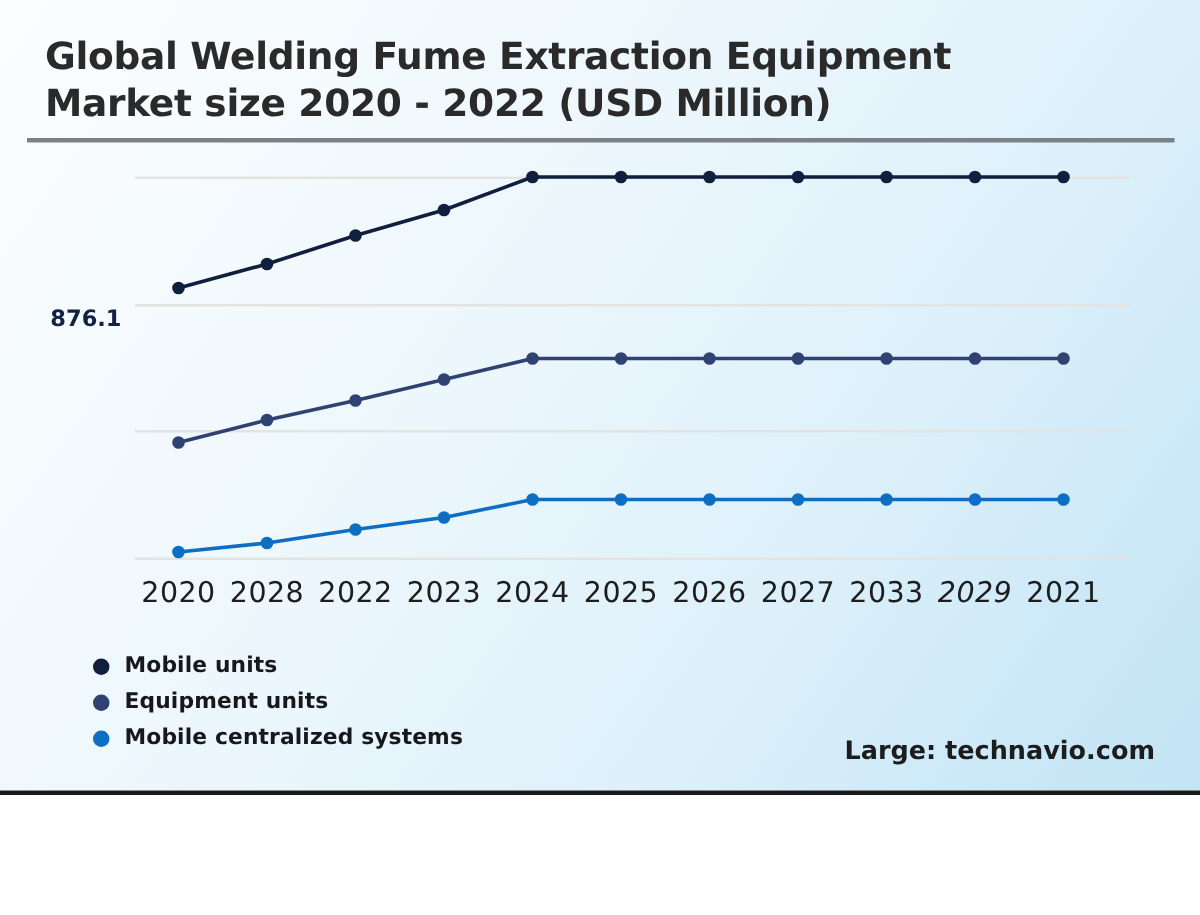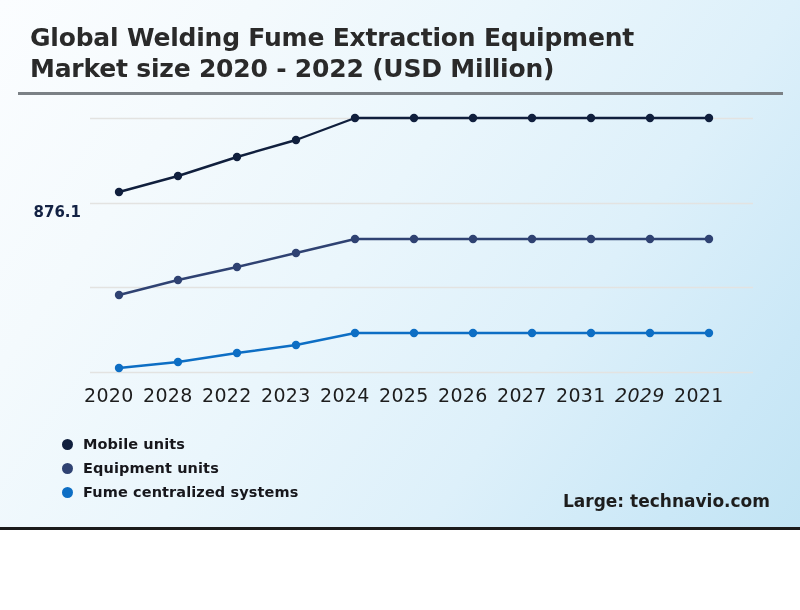--- a/index.html
+++ b/index.html
@@ -67,21 +67,21 @@
     left: 0;
     top: 384px;
     width: 800px;
     height: 26px;
   }
   .xtick {
     position: absolute;
     top: 0;
     width: 70px;
     margin-left: -35px;
-    text-align: left;
+    text-align: center;
     font-family: "DejaVu Sans", sans-serif;
     font-size: 19px;
     font-weight: normal;
     color: #1d1d1d;
     letter-spacing: 0.3px;
   }
   
   #data-labels {
     position: absolute;
     left: 0;
@@ -203,35 +203,35 @@
 
   <div id="xaxis">
       <div class="xtick" style="left: 119px;">2020</div>
       <div class="xtick" style="left: 178px;">2028</div>
       <div class="xtick" style="left: 237px;">2022</div>
       <div class="xtick" style="left: 296px;">2023</div>
       <div class="xtick" style="left: 355px;">2024</div>
       <div class="xtick" style="left: 414px;">2025</div>
       <div class="xtick" style="left: 473px;">2026</div>
       <div class="xtick" style="left: 532px;">2027</div>
-      <div class="xtick" style="left: 591px;">2031</div>
+      <div class="xtick" style="left: 591px;">2033</div>
       <div class="xtick" style="left: 650px; font-style: italic;">2029</div>
       <div class="xtick" style="left: 709px;">2021</div>
     </div>
 
   <div id="legend">
       <div class="legend-row">
         <span class="legend-dot" style="background: rgb(16, 31, 61);"></span>
         <span class="legend-text">Mobile units</span>
       </div>
       <div class="legend-row">
         <span class="legend-dot" style="background: rgb(47, 66, 114);"></span>
         <span class="legend-text">Equipment units</span>
       </div>
       <div class="legend-row">
         <span class="legend-dot" style="background: rgb(13, 110, 196);"></span>
-        <span class="legend-text">Fume centralized systems</span>
+        <span class="legend-text">Mobile centralized systems</span>
       </div>
     </div>
 
   <div id="source">Large: technavio.com</div>
 
 </div>
 
 </body></html>

